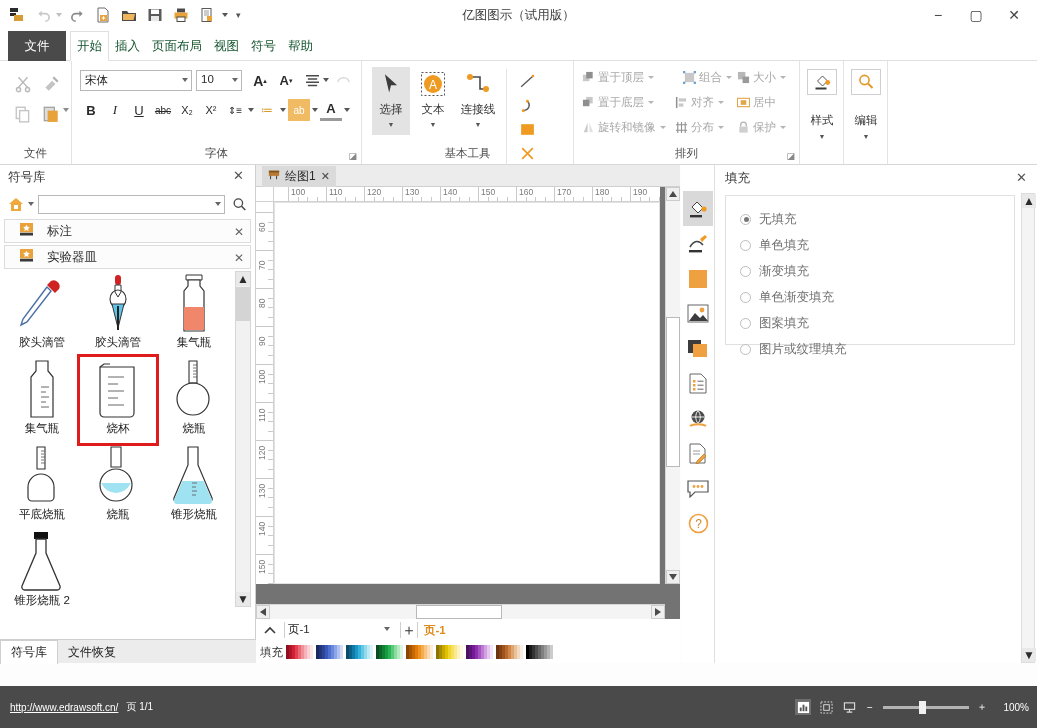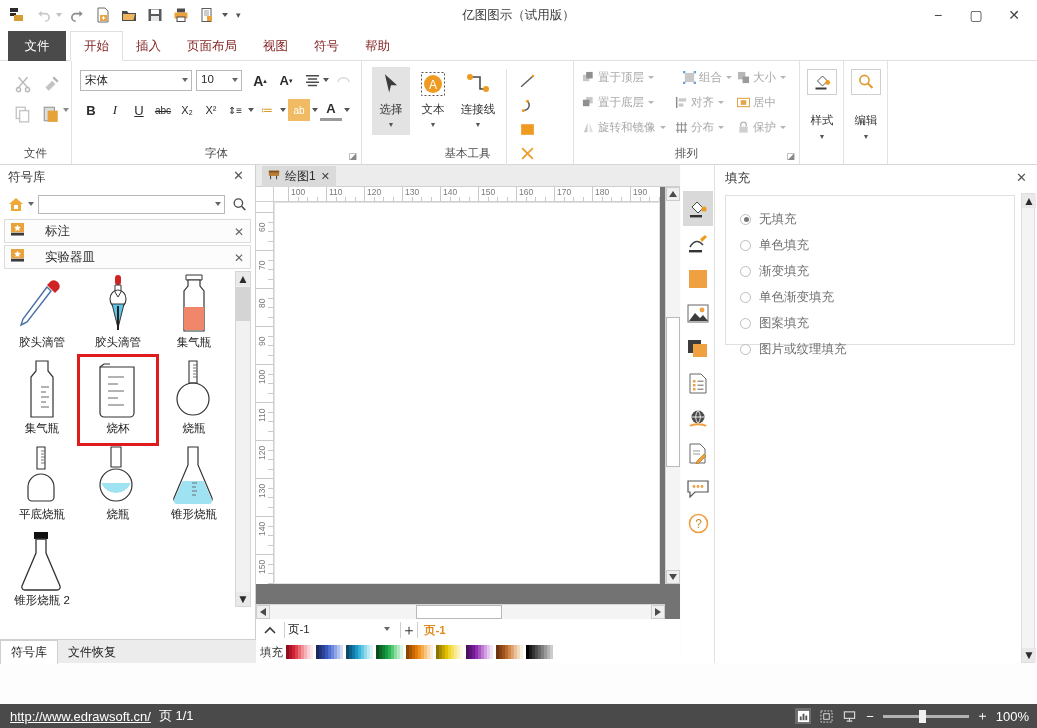--- a/index.html
+++ b/index.html
@@ -19,21 +19,21 @@
   .qat .ico { width:22px; height:22px; display:flex; align-items:center; justify-content:center; cursor:pointer; }
   .win-title { position:absolute; left:0; top:7px; width:1037px; text-align:center; font-size:12.5px; color:#3a3a3a; }
   .wbtns { position:absolute; right:4px; top:2px; display:flex; }
   .wbtn { width:38px; height:26px; display:flex; align-items:center; justify-content:center; font-size:14px; color:#444; cursor:pointer; }
 
   
   .tabstrip { position:absolute; left:0; top:30px; width:1037px; height:31px; background:#ffffff; border-bottom:1px solid #dfdfdf; }
   .tab-file { position:absolute; left:8px; top:1px; width:58px; height:30px; background:#4a4a4a; color:#fff;
               display:flex; align-items:center; justify-content:center; font-size:12.5px; cursor:pointer; }
   .tabs { position:absolute; left:70px; top:1px; height:30px; display:flex; }
-  .tab { padding:0 13px; height:30px; display:flex; align-items:center; font-size:12.5px; color:#7f1d1d; cursor:pointer; }
+  .tab { padding:0 6px; height:30px; display:flex; align-items:center; font-size:12.5px; color:#14532d; cursor:pointer; }
   .tab.active { background:#fff; border:1px solid #dfdfdf; border-bottom:1px solid #fff; position:relative; z-index:3; }
   .title-right { position:absolute; right:6px; top:34px; height:24px; display:flex; align-items:center; gap:7px; font-size:12px; }
   .buy { color:#e08a1e; cursor:pointer; }
   .login { color:#2a62c4; cursor:pointer; }
   .tr-ico { width:17px; height:17px; display:flex; align-items:center; justify-content:center; cursor:pointer; }
 
   
   .ribbon { position:absolute; left:0; top:61px; width:1037px; height:104px; background:#fff; border-bottom:1px solid #d7d7d7; }
   .grp { position:absolute; top:0; height:103px; border-right:1px solid #e3e3e3; }
   .grp-lbl { position:absolute; bottom:3px; width:100%; text-align:center; font-size:11.5px; color:#4d4d4d; }
@@ -84,21 +84,21 @@
 
   
   .lpanel { position:absolute; left:0; top:165px; width:256px; height:498px; background:#fff; border-right:1px solid #cfcfcf; }
   .pnl-hd { position:relative; height:24px; padding:4px 0 0 8px; font-size:12.5px; color:#333; }
   .pnl-x { position:absolute; right:8px; top:4px; width:14px; height:14px; color:#555; font-size:13px; line-height:13px; cursor:pointer; }
   .searchrow { position:relative; height:28px; padding:2px 6px 0 6px; display:flex; align-items:center; gap:4px; }
   .home-ico { width:20px; height:18px; display:flex; align-items:center; justify-content:center; cursor:pointer; }
   .sbox { position:relative; flex:1; height:19px; border:1px solid #b8b8b8; background:#fff; }
   .mag { width:20px; height:18px; display:flex; align-items:center; justify-content:center; cursor:pointer; }
   .catrow { position:relative; height:24px; margin:2px 4px 0 4px; border:1px solid #dcdcdc; background:#fcfcfc;
-            display:flex; align-items:center; gap:21px; padding-left:6px; font-size:12.5px; cursor:pointer; }
+            display:flex; align-items:center; gap:14px; padding-left:15px; font-size:12.5px; cursor:pointer; }
   .cat-x { position:absolute; right:6px; top:5px; font-size:12px; color:#666; cursor:pointer; }
   .shape-area { position:absolute; left:4px; top:106px; width:232px; height:336px; overflow:hidden; }
   .shape-grid { display:flex; flex-wrap:wrap; }
   .shape { width:76px; height:86px; display:flex; flex-direction:column; align-items:center; justify-content:flex-start; cursor:pointer; }
   .shape .sv { height:62px; display:flex; align-items:flex-end; justify-content:center; }
   .shape .sl { font-size:11.5px; color:#222; margin-top:2px; text-align:center; }
   .shape.sel-shape { outline:3px solid #e01b1b; }
   .lscroll { position:absolute; right:4px; top:106px; width:16px; height:336px; background:#f1f1f1; border:1px solid #d6d6d6; }
   .lsb-up,.lsb-dn { position:absolute; left:0; width:14px; height:14px; background:#e9e9e9; display:flex; align-items:center; justify-content:center; cursor:pointer; }
   .lsb-up { top:0 } .lsb-dn { bottom:0 }
@@ -144,21 +144,21 @@
   .rp-hd { position:relative; height:26px; padding:5px 0 0 10px; font-size:12.5px; color:#333; }
   .rp-x { position:absolute; right:10px; top:5px; font-size:13px; color:#555; cursor:pointer; }
   .fillbox { position:absolute; left:10px; top:30px; width:290px; height:150px; border:1px solid #e0e0e0; padding:10px 0 0 14px; }
   .radio-row { display:flex; align-items:center; gap:8px; height:26px; cursor:pointer; }
   .radio { width:11px; height:11px; border-radius:50%; border:1px solid #bdbdbd; background:#fff; position:relative; }
   .radio.on::after { content:""; position:absolute; left:2.5px; top:2.5px; width:5px; height:5px; border-radius:50%; background:#777; }
   .radio-lbl { font-size:12.5px; color:#6f6f6f; }
   .rscroll { position:absolute; right:2px; top:28px; width:14px; height:470px; background:#f4f4f4; border:1px solid #ddd; }
 
   
-  .status { position:absolute; left:0; bottom:0; width:1037px; height:24px; background:#4a4a4a; color:#fff; font-size:13px;
+  .status { position:absolute; left:0; bottom:0; width:1037px; height:42px; background:#4a4a4a; color:#fff; font-size:10px;
             display:flex; align-items:center; }
   .st-link { margin-left:10px; color:#fff; text-decoration:underline; cursor:pointer; }
   .st-pg { margin-left:8px; }
   .st-right { position:absolute; right:8px; display:flex; align-items:center; gap:7px; }
   .vmode { width:16px; height:16px; display:flex; align-items:center; justify-content:center; cursor:pointer; }
   .vmode.on { background:#6d6d6d; }
   .zminus,.zplus { width:12px; text-align:center; cursor:pointer; }
   .ztrack { position:relative; width:86px; height:3px; background:#b3b3b3; }
   .zthumb { position:absolute; left:36px; top:-5px; width:7px; height:13px; background:#f0f0f0; cursor:pointer; }
   .zval { width:34px; text-align:right; }

